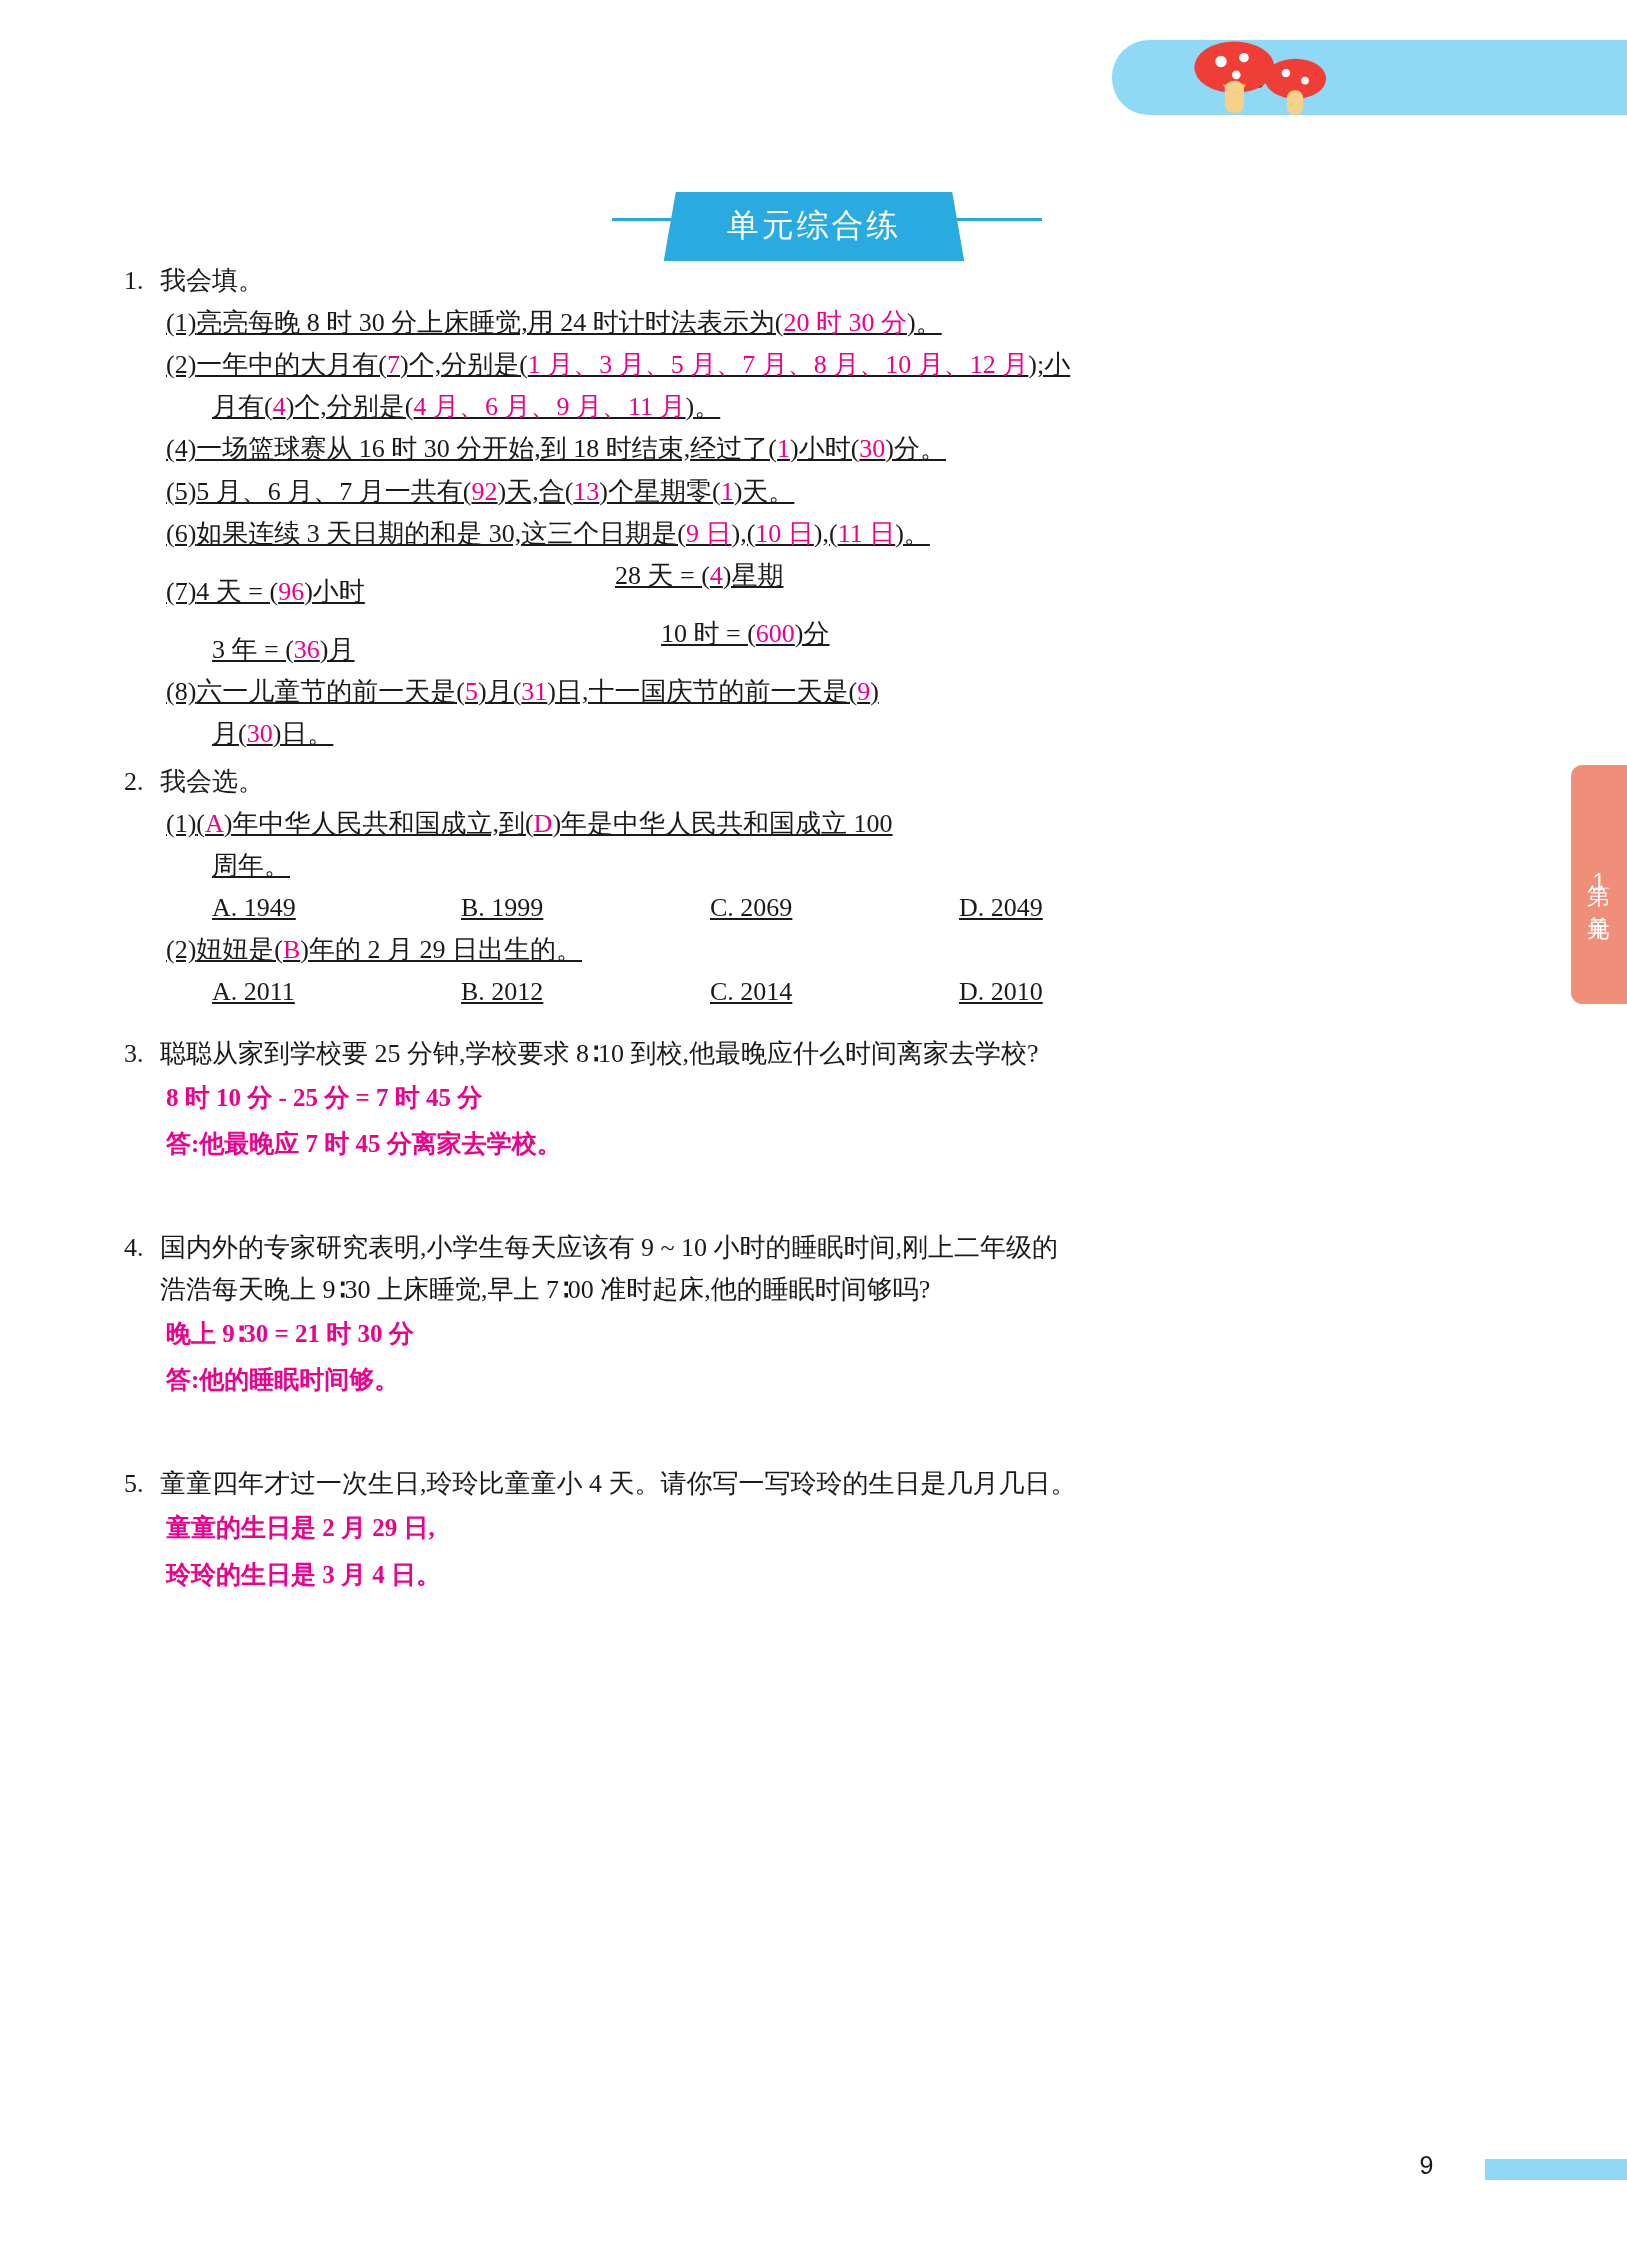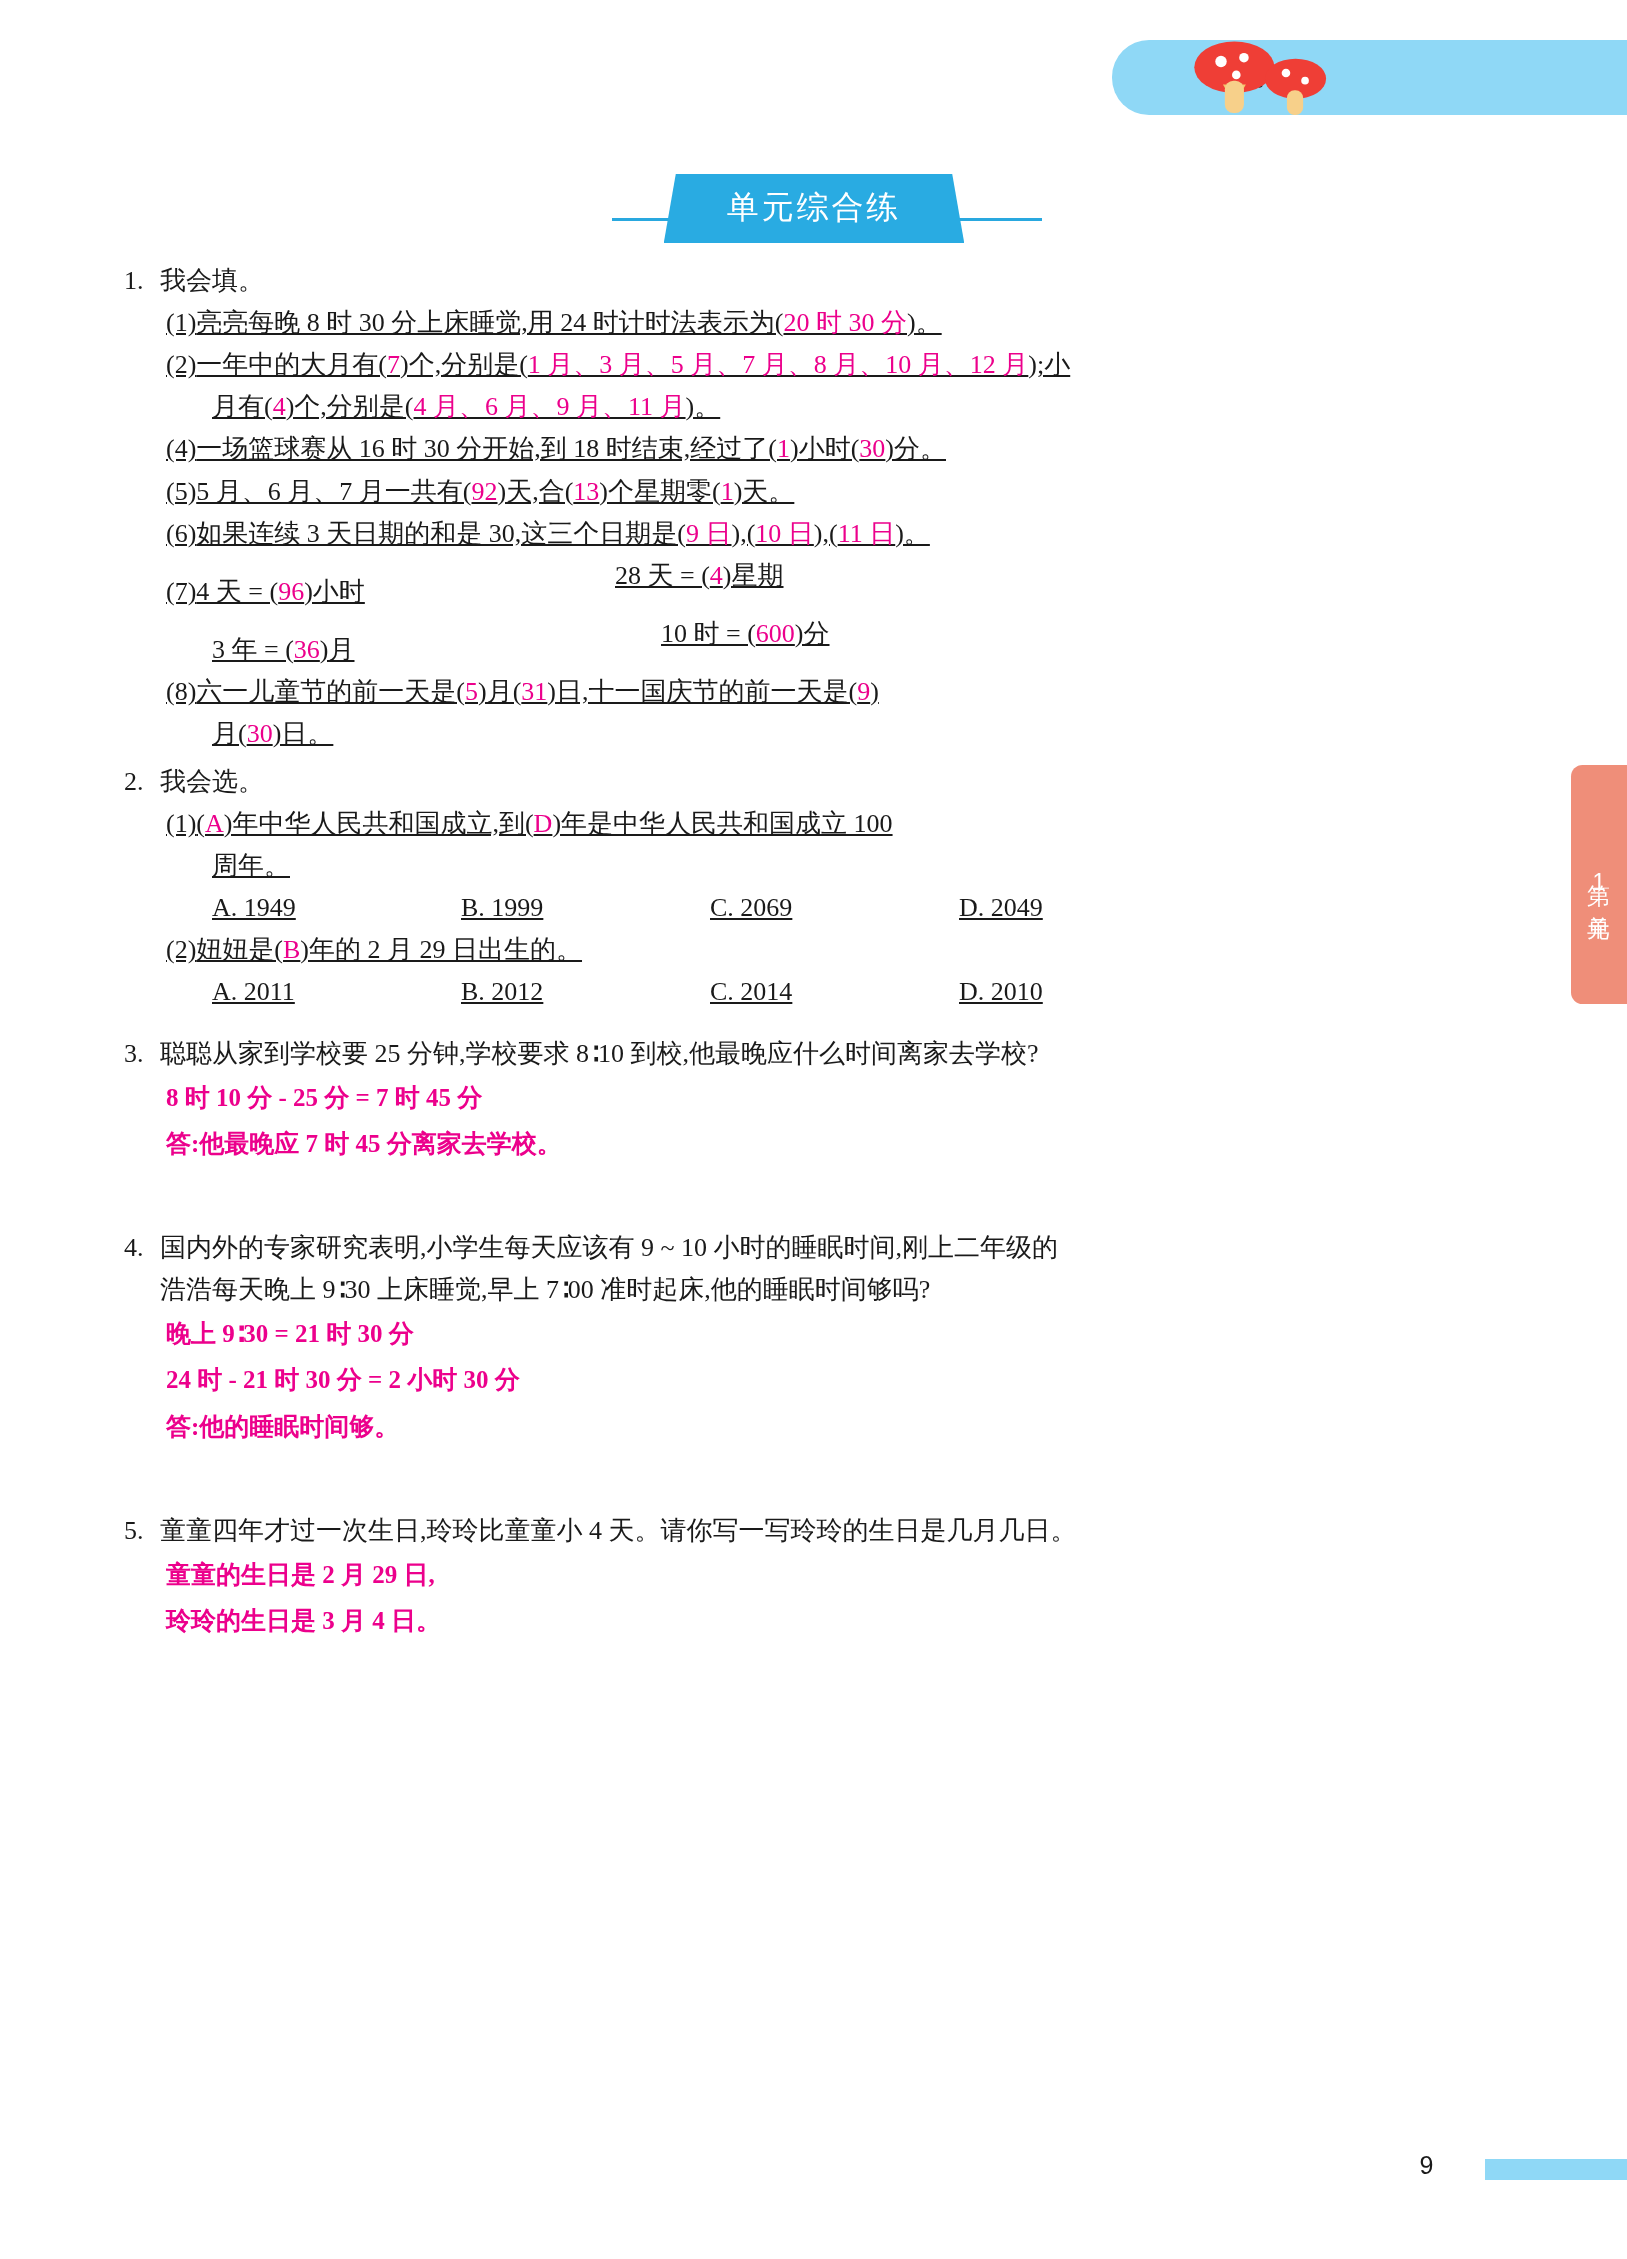--- a/index.html
+++ b/index.html
@@ -47,21 +47,21 @@
     position: absolute;
     top: 25px;
     right: 258px;
     width: 191px;
     height: 96px;
   }
 
   
   .title-wrap {
     position: absolute;
-    top: 174px;
+    top: 192px;
     left: 0;
     width: 1628px;
     display: flex;
     justify-content: center;
   }
   .title-line {
     position: absolute;
     top: 218px;
     left: 612px;
     width: 430px;
@@ -325,21 +325,20 @@
     <div class="spacer-lg"></div>
 
     <div class="q">
       <div class="q-head">
         <span class="q-num">4.</span>
         <span>国内外的专家研究表明,小学生每天应该有 9 ~ 10 小时的睡眠时间,刚上二年级的</span>
       </div>
       <div style="padding-left:36px">浩浩每天晚上 9∶30 上床睡觉,早上 7∶00 准时起床,他的睡眠时间够吗?</div>
       <div class="work">
         <span class="work-line">晚上 9∶30 = 21 时 30 分</span>
-        <span class="work-line">24 时 - 21 时 30 分 = 2 小时 30 分</span>
         <span class="work-line">答:他的睡眠时间够。</span>
       </div>
     </div>
 
     <div class="spacer-lg"></div>
 
     <div class="q">
       <div class="q-head">
         <span class="q-num">5.</span>
         <span>童童四年才过一次生日,玲玲比童童小 4 天。请你写一写玲玲的生日是几月几日。</span>

